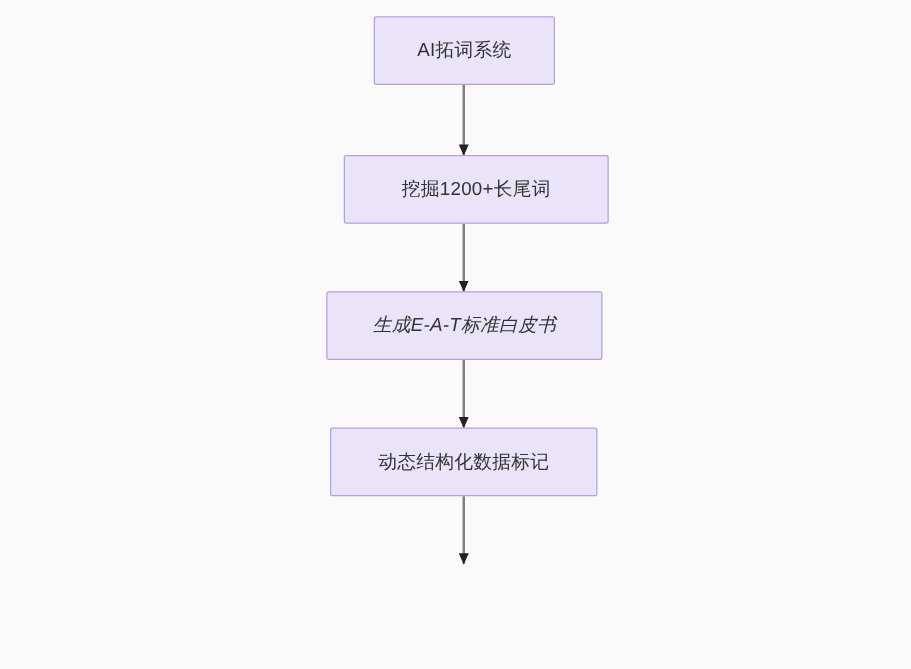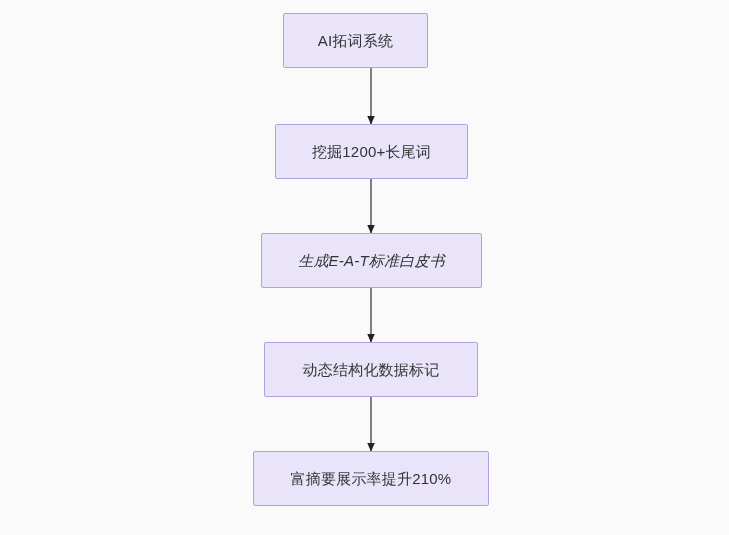--- a/index.html
+++ b/index.html
@@ -55,33 +55,30 @@
       <marker id="arrowhead" markerWidth="10" markerHeight="8" refX="8.5" refY="4" orient="auto" markerUnits="userSpaceOnUse">
         <path d="M0,0 L9,4 L0,8 z" fill="#222222"></path>
       </marker>
     </defs>
     <line x1="371" y1="68" x2="371" y2="124" stroke="#808080" stroke-width="2" marker-end="url(#arrowhead)"></line>
     <line x1="371" y1="179" x2="371" y2="233" stroke="#808080" stroke-width="2" marker-end="url(#arrowhead)"></line>
     <line x1="371" y1="288" x2="371" y2="342" stroke="#808080" stroke-width="2" marker-end="url(#arrowhead)"></line>
     <line x1="371" y1="397" x2="371" y2="451" stroke="#808080" stroke-width="2" marker-end="url(#arrowhead)"></line>
   </svg>
 
-  <div class="node" style="left:283px; top:13px; width:145px; height:55px;align-items:center;">
+  <div class="node" style="left:299px; top:13px; width:145px; height:55px;align-items:center;">
     <span class="node-label">AI拓词系统</span>
   </div>
 
-  <div class="node" style="left:275px; top:124px; width:193px; height:55px;">
+  <div class="node" style="left:275px; top:124px; width:212px; height:55px;">
     <span class="node-label">挖掘1200+长尾词</span>
   </div>
 
   <div class="node" style="left:261px; top:233px; width:221px; height:55px;font-style:italic;">
     <span class="node-label">生成E-A-T标准白皮书</span>
   </div>
 
   <div class="node" style="left:264px; top:342px; width:214px; height:55px;">
     <span class="node-label">动态结构化数据标记</span>
   </div>
 
-  <div class="node" style="left:253px; top:451px; width:236px; height:55px;">
-    <span class="node-label">富摘要展示率提升210%</span>
-  </div>
 
 </div>
 
 </body></html>

